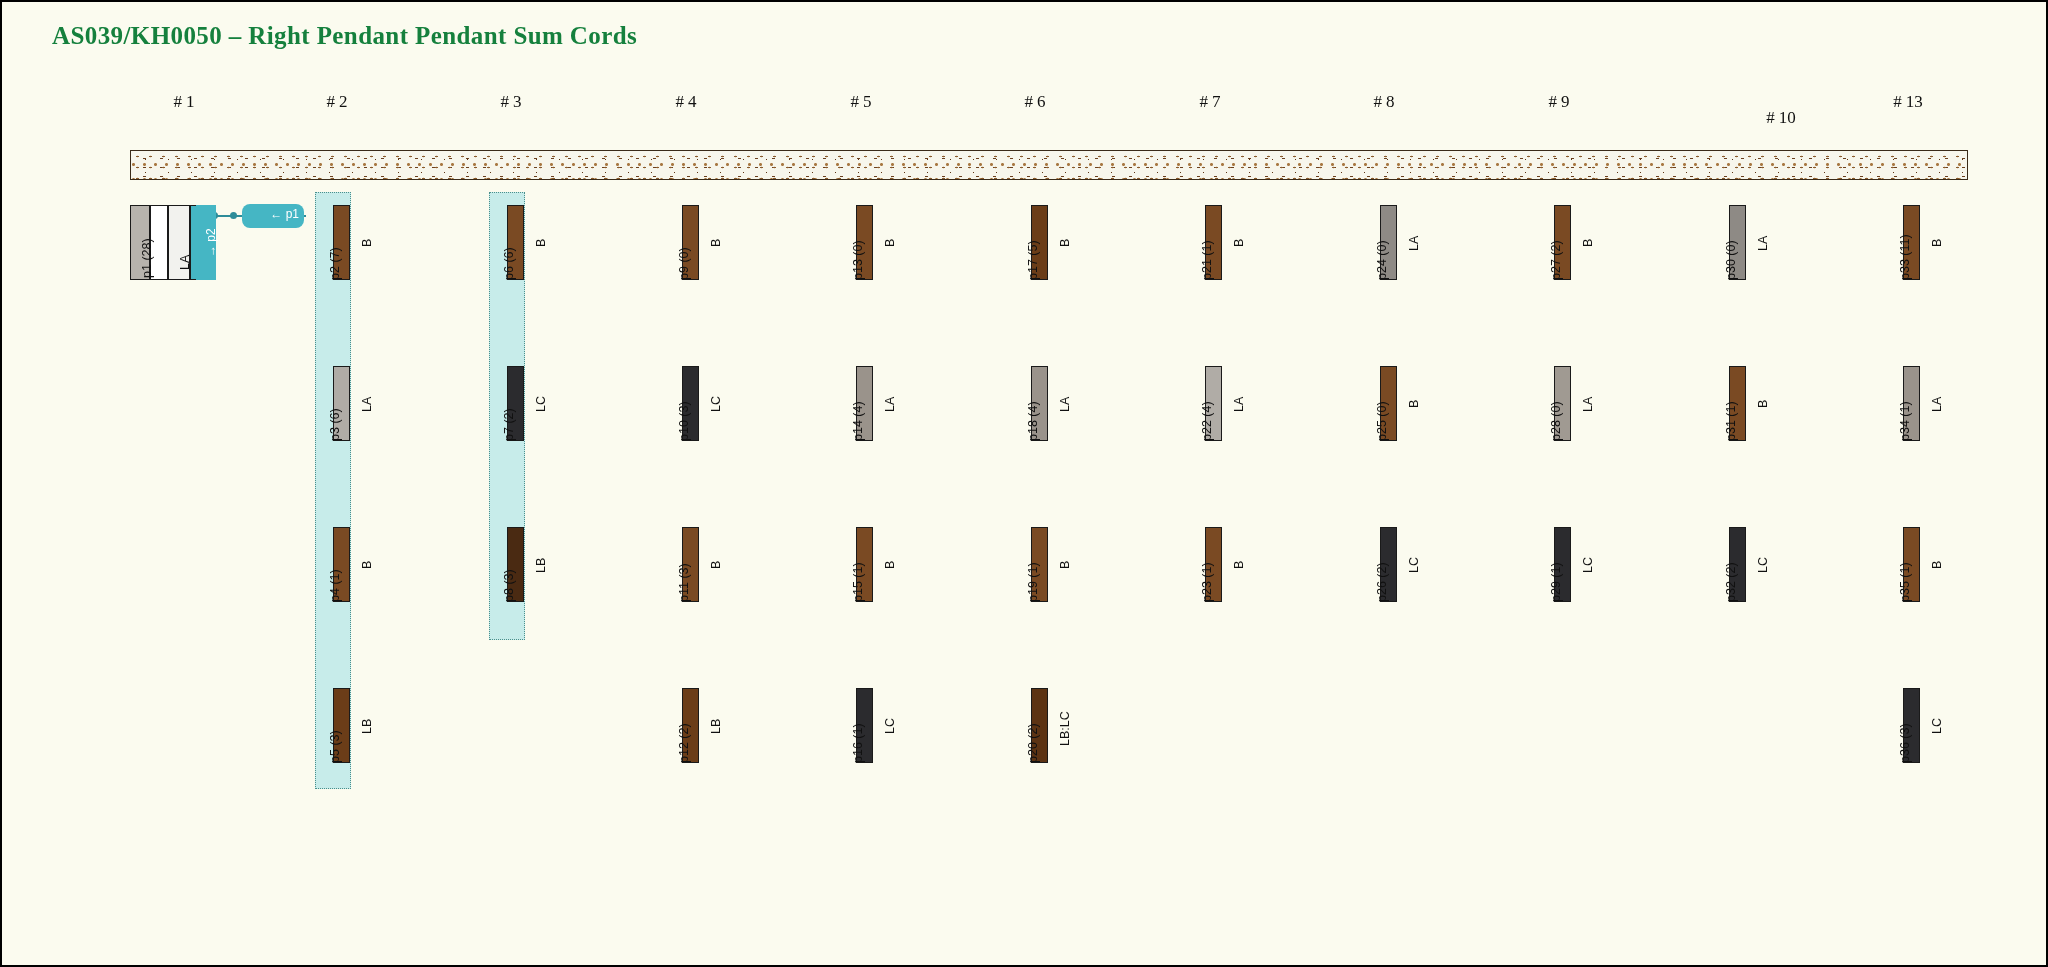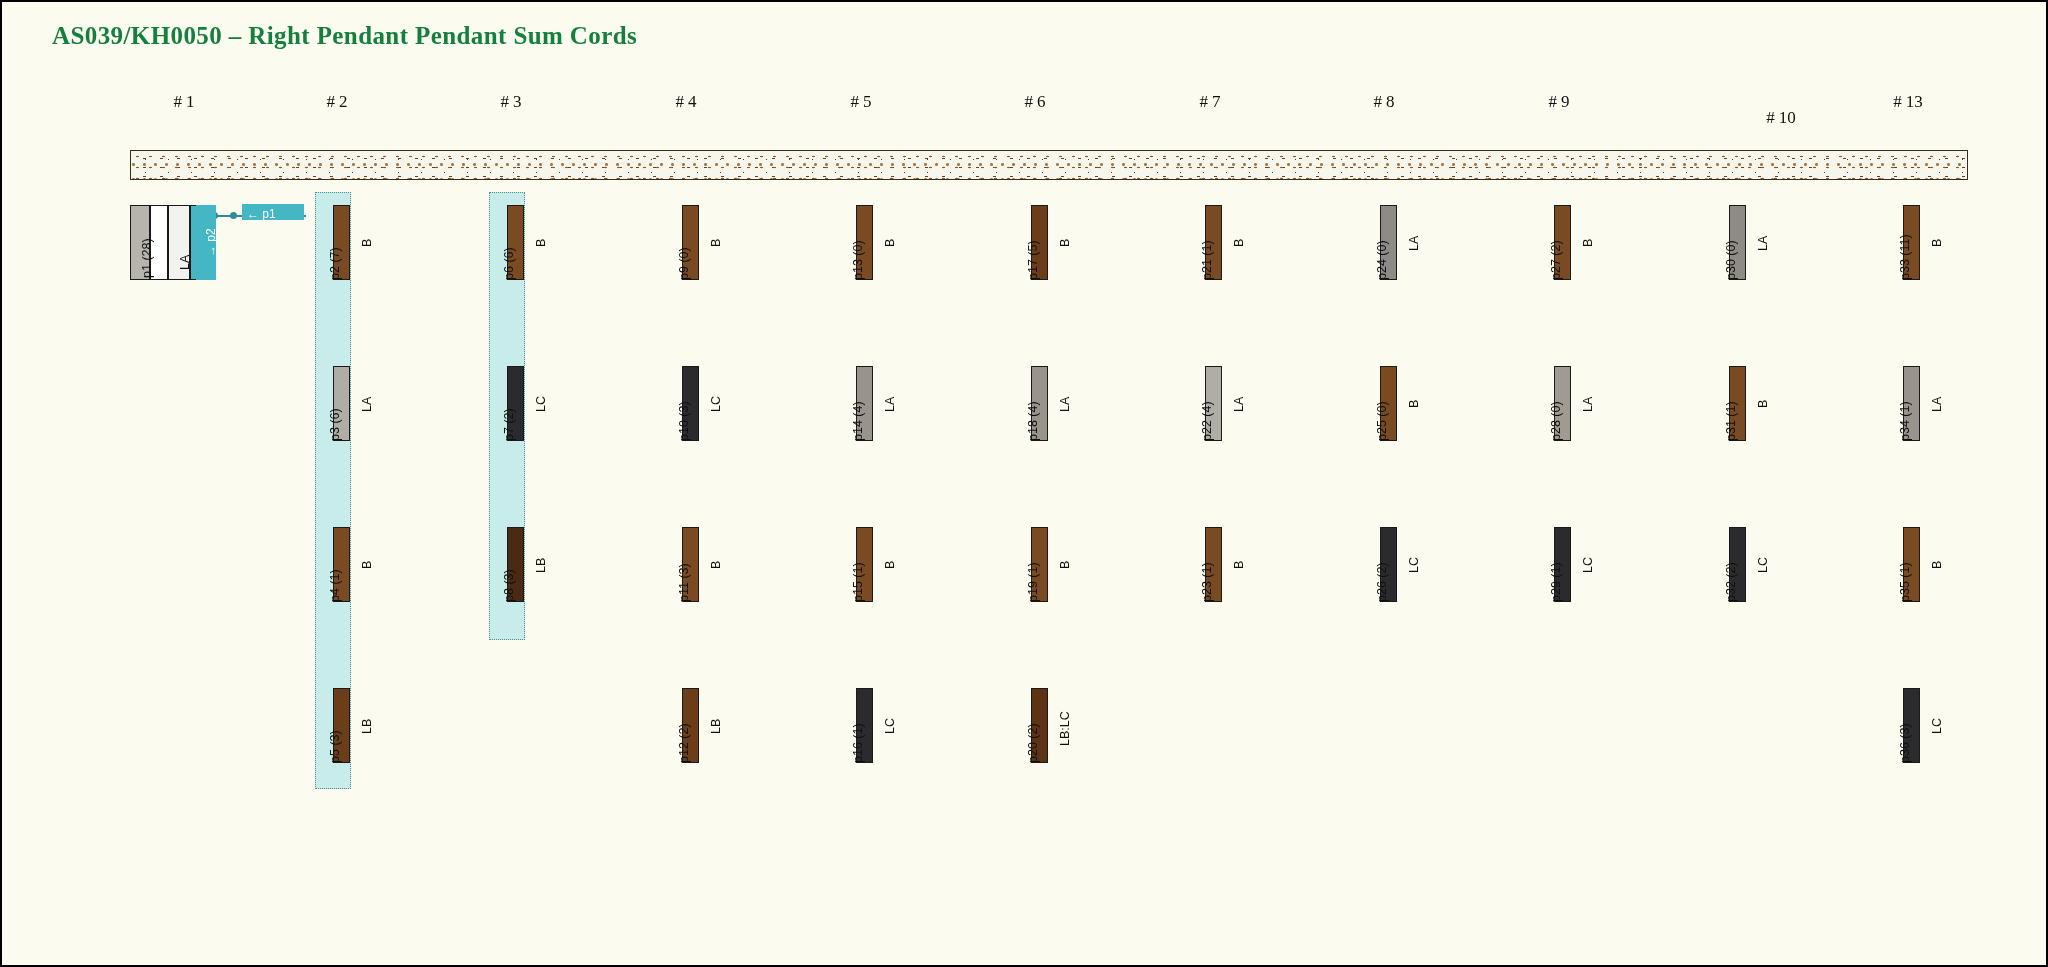--- a/index.html
+++ b/index.html
@@ -136,23 +136,24 @@
     font-family: "Liberation Sans", sans-serif;
     padding: 2px 5px;
     box-sizing: border-box;
     white-space: nowrap;
     z-index: 5;
   }
   #tag-p1 {
     left: 240px;
     top: 202px;
     width: 62px;
-    height: 16px;
+    height: 24px;
     line-height: 16px;
-    text-align: left;
+    text-align: right;
+    border-radius: 8px;
   }
   #tag-p2 {
     left: 194px;
     top: 203px;
     width: 20px;
     height: 75px;
     writing-mode: vertical-rl;
     transform: rotate(180deg);
     text-align: center;
     line-height: 20px;

